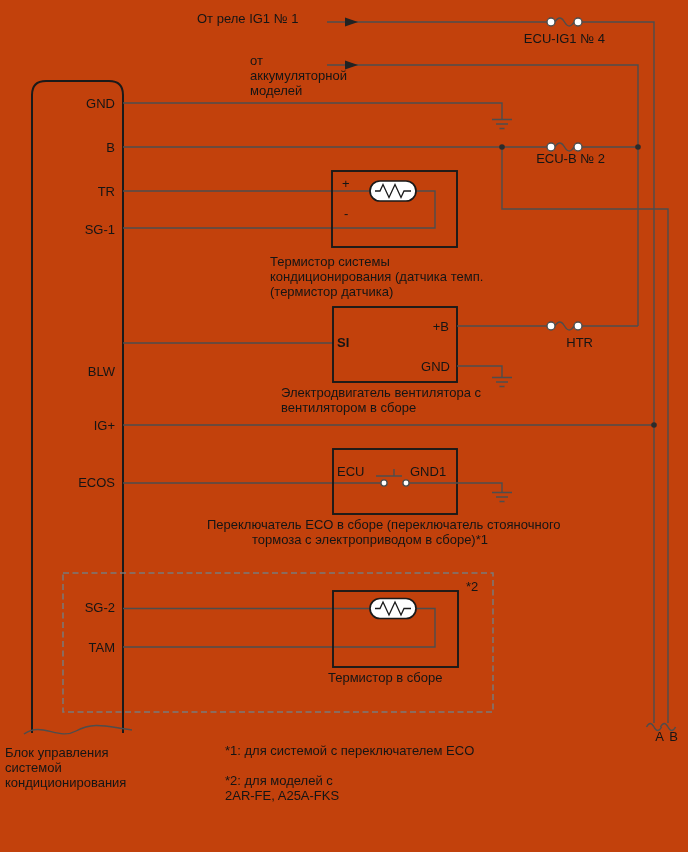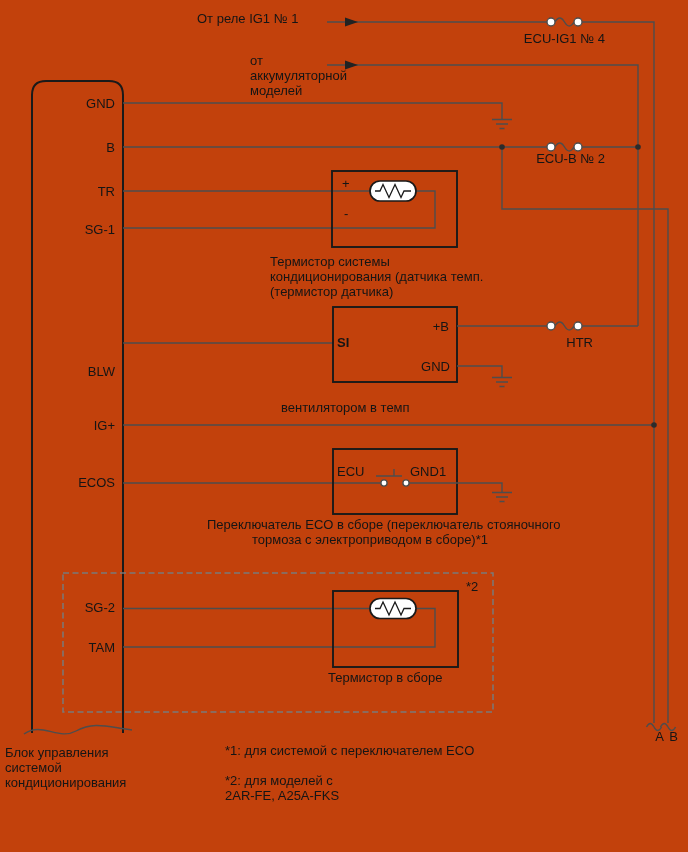--- a/index.html
+++ b/index.html
@@ -166,21 +166,22 @@
 
   <span class="lbl" style="left:342px; top:176px;">+</span>
   <span class="lbl" style="left:344px; top:206px;">-</span>
   <span class="lbl" style="left:270px; top:254px;">Термистор системы</span>
   <span class="lbl" style="left:270px; top:269px;">кондиционирования (датчика темп.</span>
   <span class="lbl" style="left:270px; top:284px;">(термистор датчика)</span>
 
   <span class="lbl" style="left:400px; top:319px; width:49px; text-align:right;">+B</span>
   <span class="lbl" style="left:337px; top:335px;font-weight:bold;">SI</span>
   <span class="lbl" style="left:400px; top:359px; width:50px; text-align:right;">GND</span>
-  <span class="lbl" style="left:281px; top:400px;">вентилятором в темп</span>
+  <span class="lbl" style="left:281px; top:385px;">Электродвигатель вентилятора с</span>
+  <span class="lbl" style="left:281px; top:400px;">вентилятором в сборе</span>
 
   <span class="lbl" style="left:337px; top:464px;">ECU</span>
   <span class="lbl" style="left:410px; top:464px;">GND1</span>
   <span class="lbl" style="left:207px; top:517px;">Переключатель ECO в сборе (переключатель стояночного</span>
   <span class="lbl" style="left:207px; top:532px;margin-left:45px;">тормоза с электроприводом в сборе)*1</span>
 
   <span class="lbl" style="left:466px; top:579px;">*2</span>
   <span class="lbl" style="left:328px; top:670px;">Термистор в сборе</span>
 
   <span class="lbl" style="left:5px; top:745px;">Блок управления</span>

